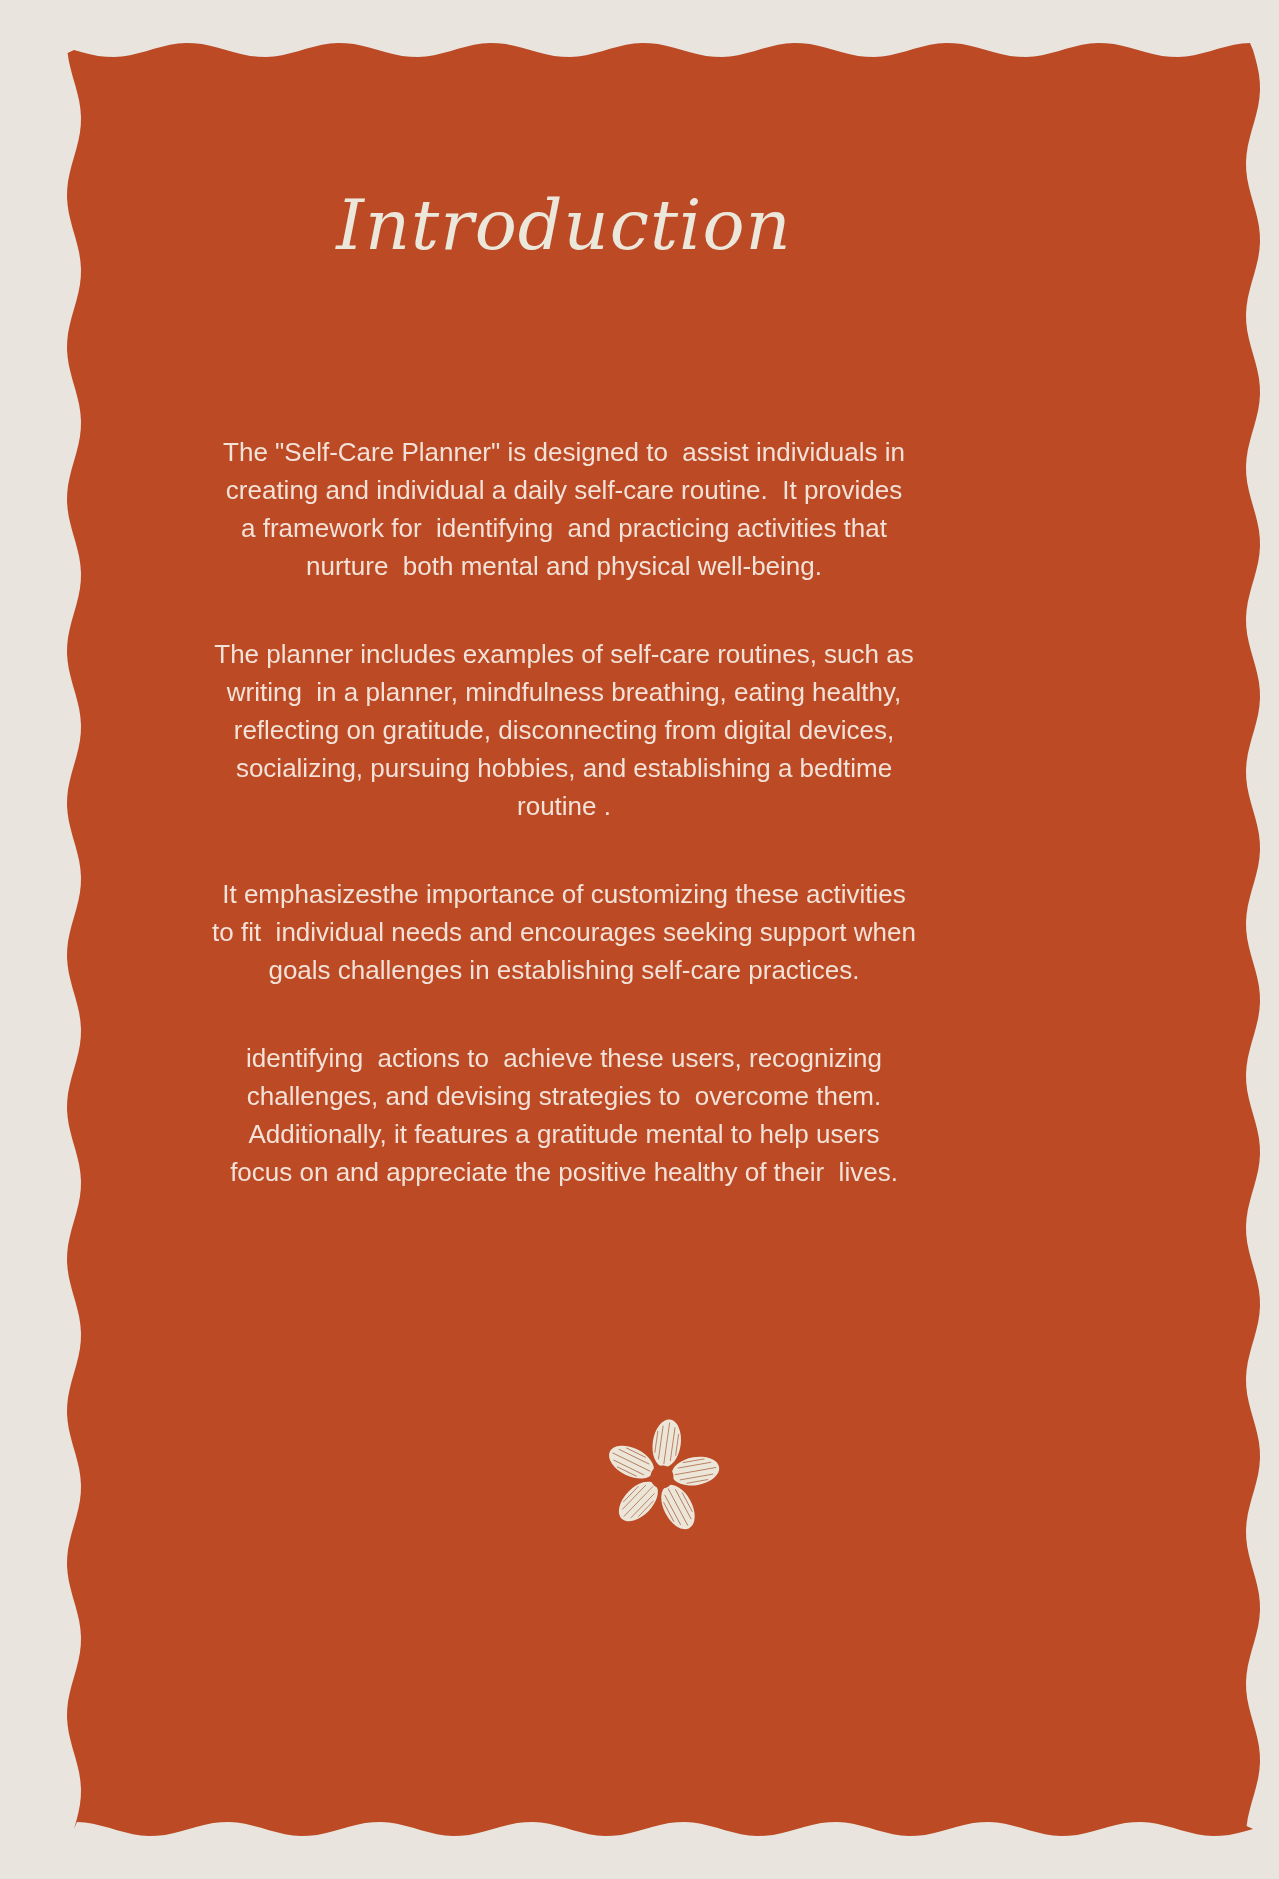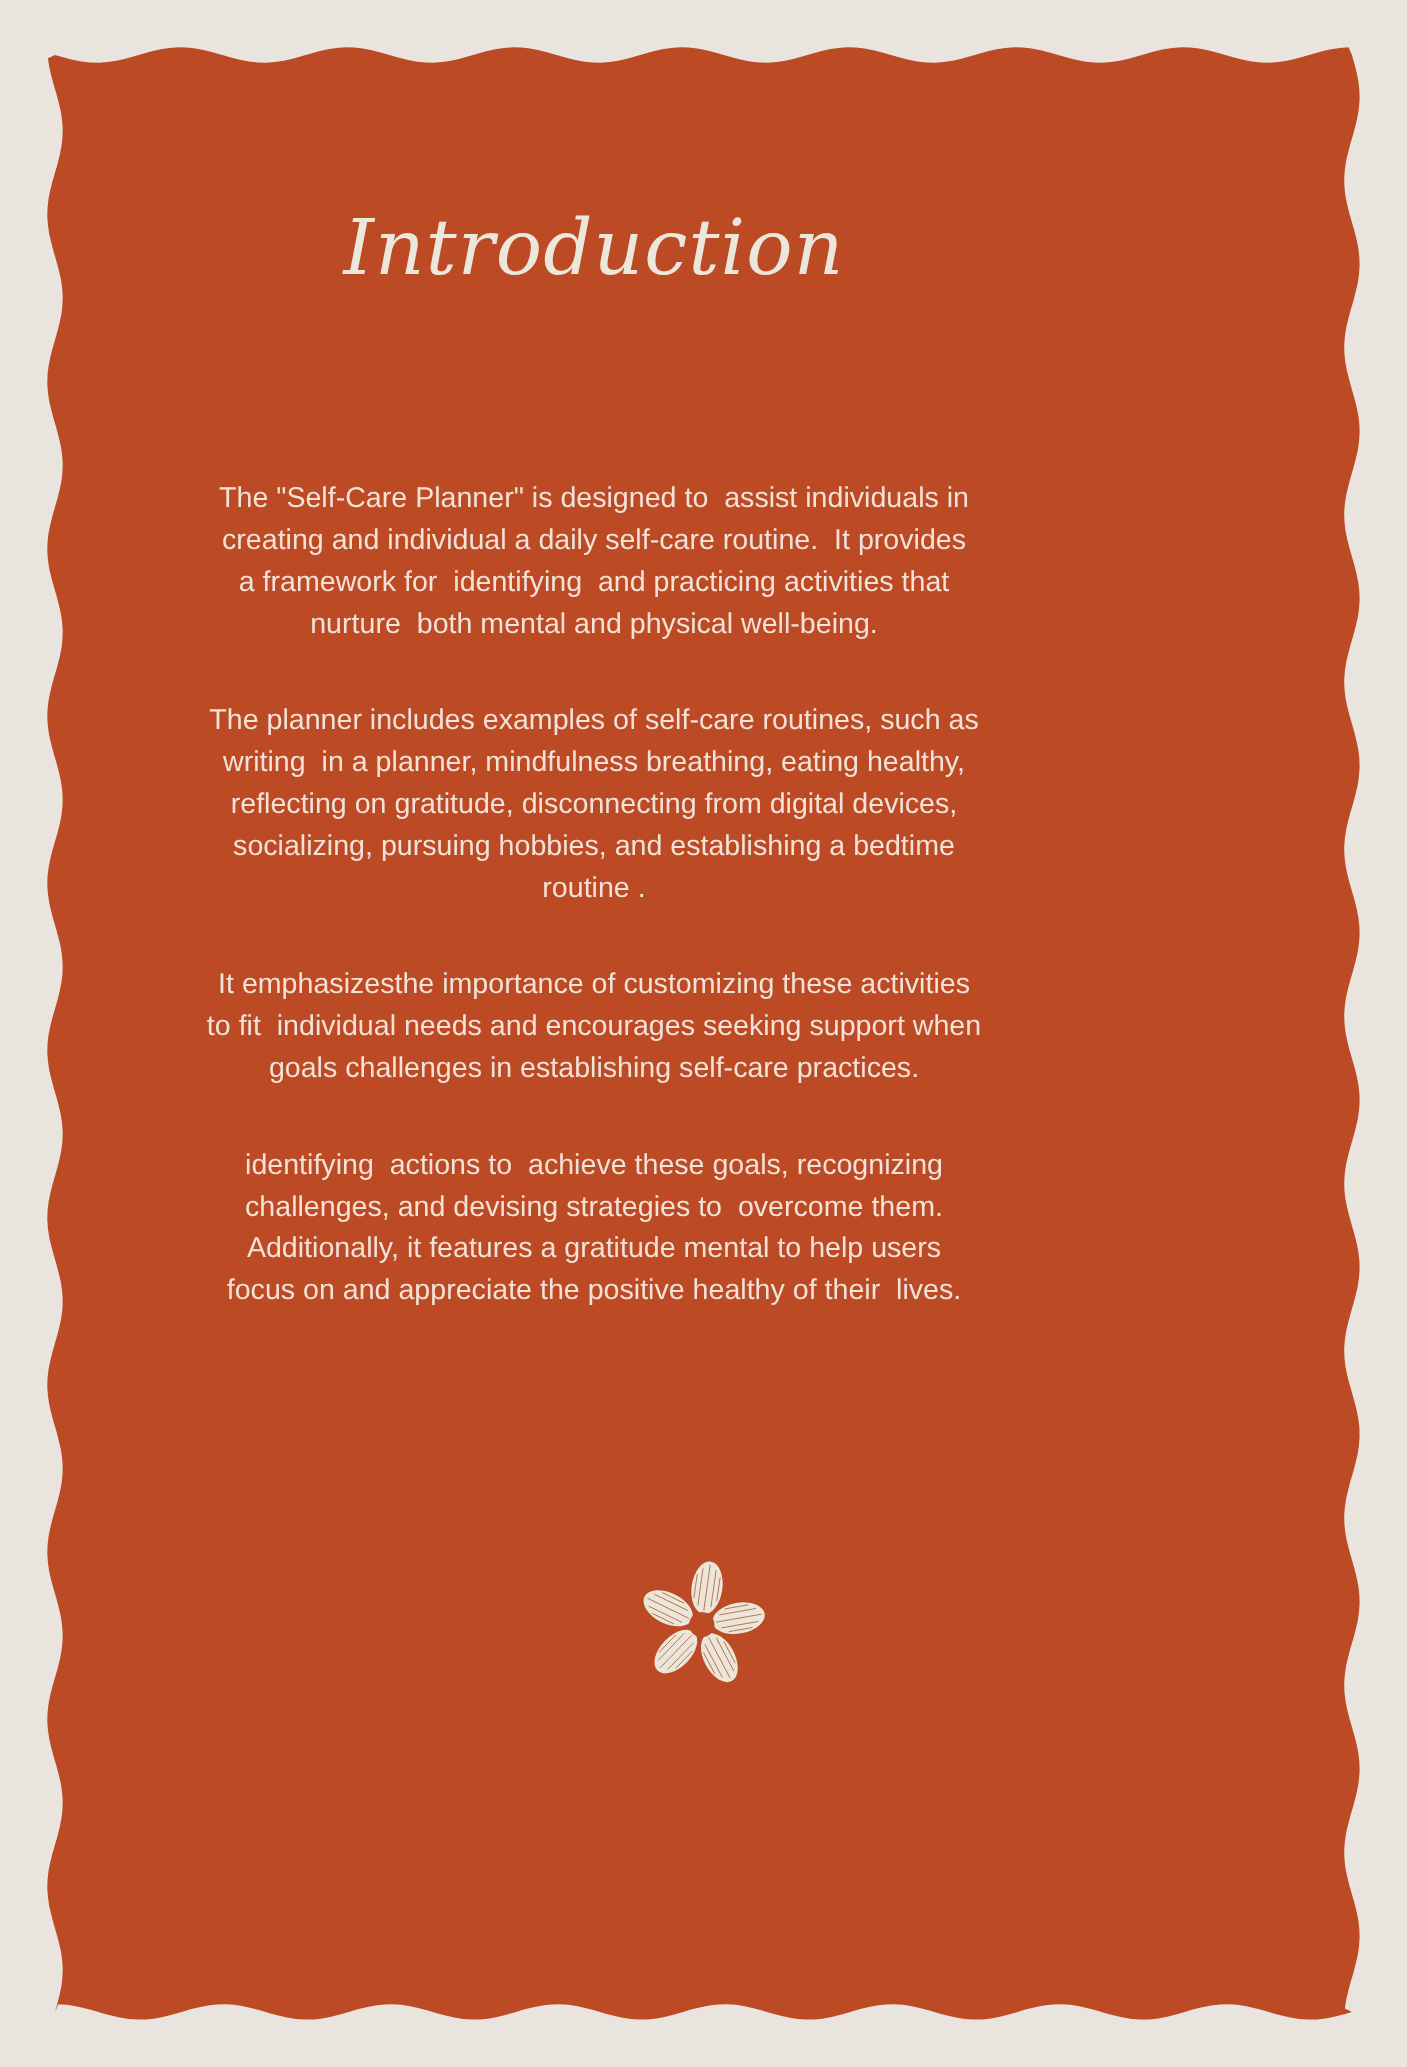--- a/index.html
+++ b/index.html
@@ -3,21 +3,21 @@
 <meta charset="utf-8">
 <title>Introduction</title>
 <style>
   html,body{margin:0;padding:0;}
   body{
     width:1279px;height:1879px;
     background:var(--background,#e9e4dd);
     font-family:"Liberation Sans",sans-serif;
     overflow:hidden;position:relative;
   }
-  .page{position:absolute;inset:0;width:1043px;height:1879px;}
+  .page{position:absolute;inset:0;width:1043px;height:1879px;margin-left:24px;}
   #panel-svg{position:absolute;left:0;top:0;display:block;}
   #wavy-panel{fill:var(--panel,#bc4a25);}
   .title{
     position:absolute;left:150px;top:190px;width:780px;
     margin:0;text-align:center;
     font-family:"DejaVu Serif","Liberation Serif",serif;
     font-style:italic;font-weight:normal;
     font-size:70px;line-height:1;
     color:var(--title-text,#ece7db);
     letter-spacing:1px;
@@ -61,21 +61,21 @@
       <div class="line">reflecting on gratitude, disconnecting from digital devices,</div>
       <div class="line">socializing, pursuing hobbies, and establishing a bedtime</div>
       <div class="line">routine .</div>
     </div>
     <div class="para">
       <div class="line">It emphasizesthe importance of customizing these activities</div>
       <div class="line">to fit  individual needs and encourages seeking support when</div>
       <div class="line">goals challenges in establishing self-care practices.</div>
     </div>
     <div class="para">
-      <div class="line">identifying  actions to  achieve these goals, recognizing</div>
+      <div class="line">identifying  actions to  achieve these users, recognizing</div>
       <div class="line">challenges, and devising strategies to  overcome them.</div>
       <div class="line">Additionally, it features a gratitude mental to help users</div>
       <div class="line">focus on and appreciate the positive healthy of their  lives.</div>
     </div>
   </div>
 
   <svg class="flower" viewBox="0 0 120 120" aria-hidden="true">
     <g transform="rotate(8 60 60)">
       <g id="petal">
         <ellipse class="petal-shape" cx="60" cy="26" rx="14" ry="24"></ellipse>

